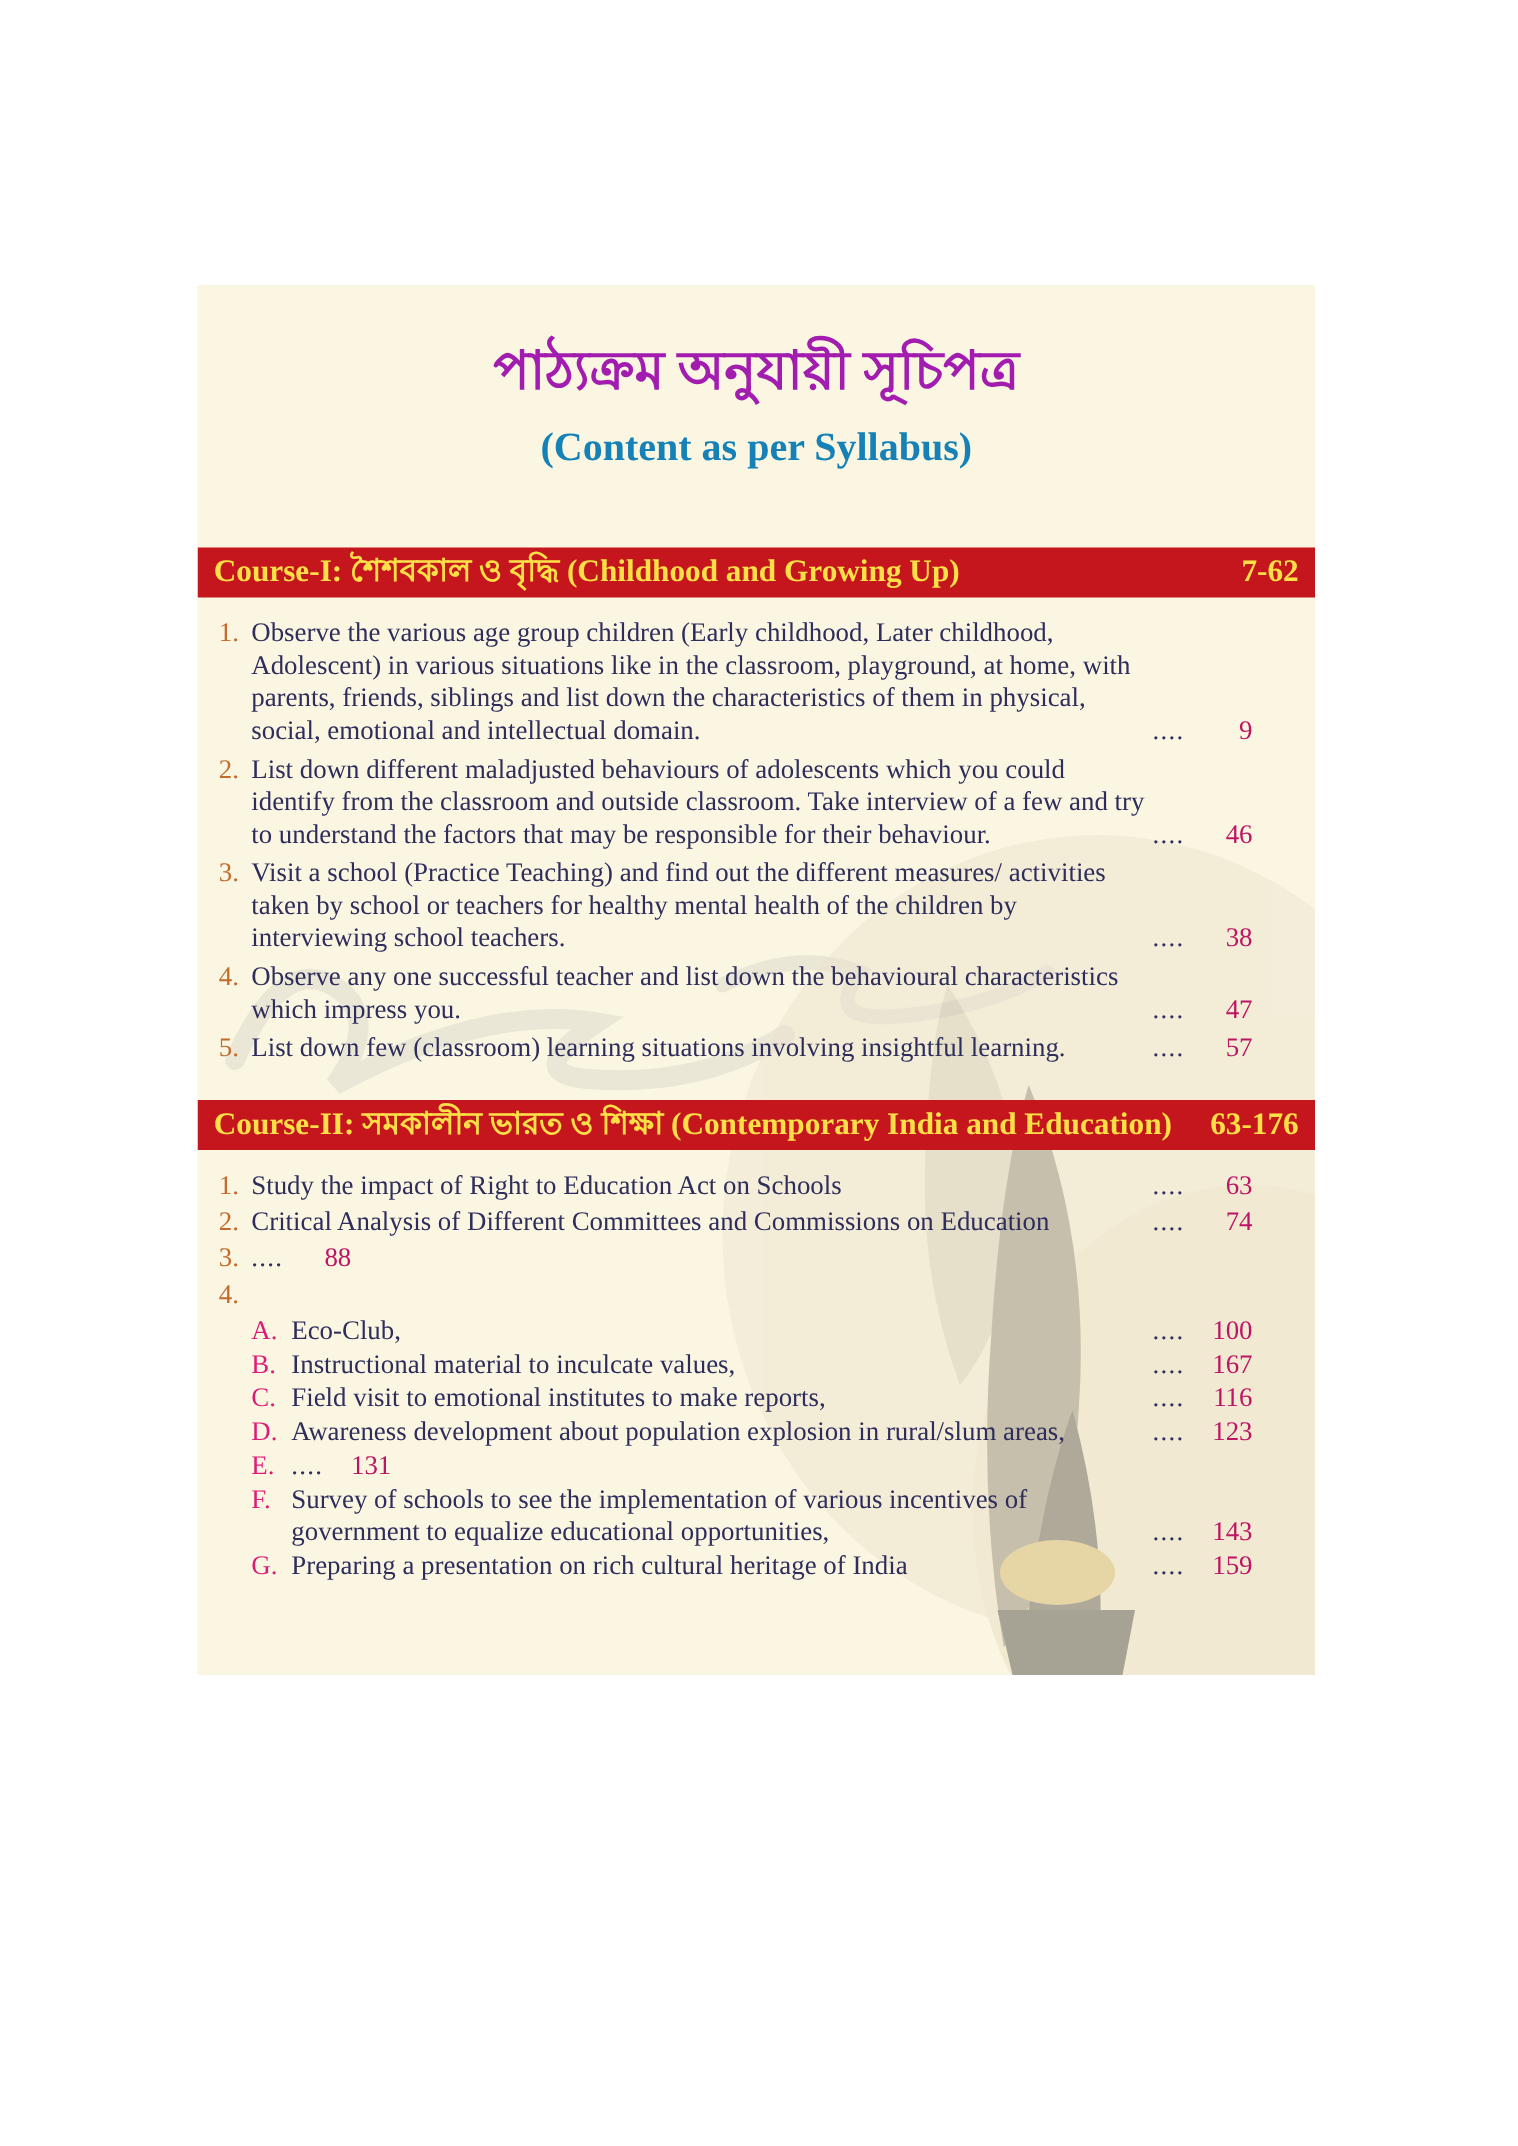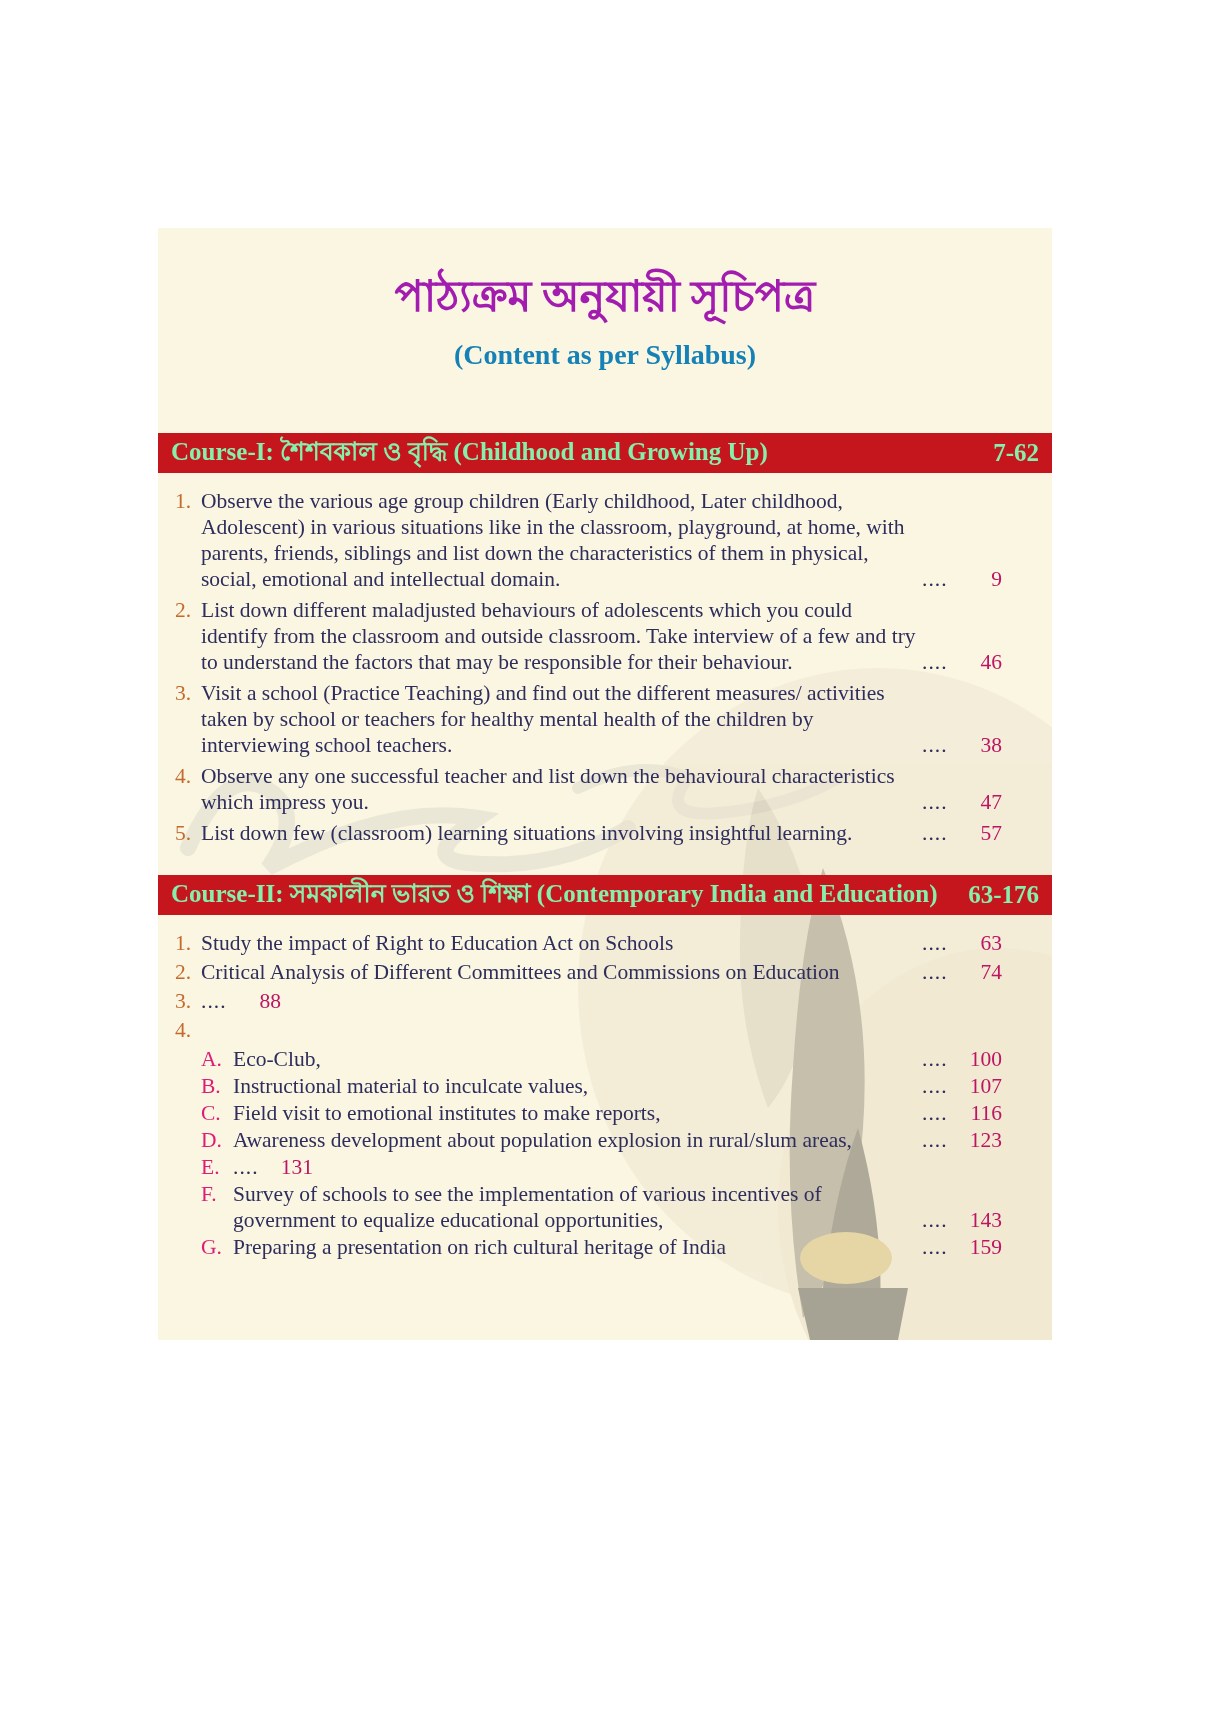--- a/index.html
+++ b/index.html
@@ -3,22 +3,22 @@
 <meta charset="utf-8">
 <style>
   *{box-sizing:border-box;margin:0;padding:0}
   html,body{background:#ffffff}
   body{width:1214px;height:1717px;font-family:"Liberation Serif",serif}
   #page{position:relative;width:1214px;height:1717px;background:#ffffff;overflow:hidden}
   .card{position:absolute;left:158px;top:228px;width:894px;height:1112px;background:#FAF6E1;overflow:hidden}
   .watermark{position:absolute;left:0;top:0;width:894px;height:1112px;pointer-events:none}
   .content{position:relative;z-index:2}
   .title-bn{margin-top:36px;text-align:center;font-size:43px;font-weight:bold;color:#a21caf}
-  .subtitle{margin-top:4px;text-align:center;font-size:28px;font-weight:bold;color:#1581B7}
-  .bar{display:flex;justify-content:space-between;align-items:center;background:#C5161D;color:#86efac;font-weight:bold;font-size:25px;height:40px;padding:0 13px}
+  .subtitle{margin-top:4px;text-align:center;font-size:32px;font-weight:bold;color:#1581B7}
+  .bar{display:flex;justify-content:space-between;align-items:center;background:#C5161D;color:#fde047;font-weight:bold;font-size:25px;height:40px;padding:0 13px}
   .bar1{margin-top:62px}
   .bar2{margin-top:16px}
   .bar .bar-title{white-space:nowrap}
   .bar .bar-pages{white-space:nowrap}
   .items{padding:10px 50px 8px 17px}
   .row{display:flex;font-size:21.5px;line-height:26px;color:#2E2D5C}
   .c1 .row{margin:5px 0}
   .c2{padding-top:12px}
   .c2 .row{margin:3px 0}
   .c2 .row.sub{margin:1px 0}
@@ -126,21 +126,21 @@
           <div class="row sub">
             <span class="marker letter">A.</span>
             <span class="itext">Eco-Club,</span>
             <span class="dots">....</span>
             <span class="pnum">100</span>
           </div>
           <div class="row sub">
             <span class="marker letter">B.</span>
             <span class="itext">Instructional material to inculcate values,</span>
             <span class="dots">....</span>
-            <span class="pnum">107</span>
+            <span class="pnum">167</span>
           </div>
           <div class="row sub">
             <span class="marker letter">C.</span>
             <span class="itext">Field visit to emotional institutes to make reports,</span>
             <span class="dots">....</span>
             <span class="pnum">116</span>
           </div>
           <div class="row sub">
             <span class="marker letter">D.</span>
             <span class="itext">Awareness development about population explosion in rural/slum areas,</span>

